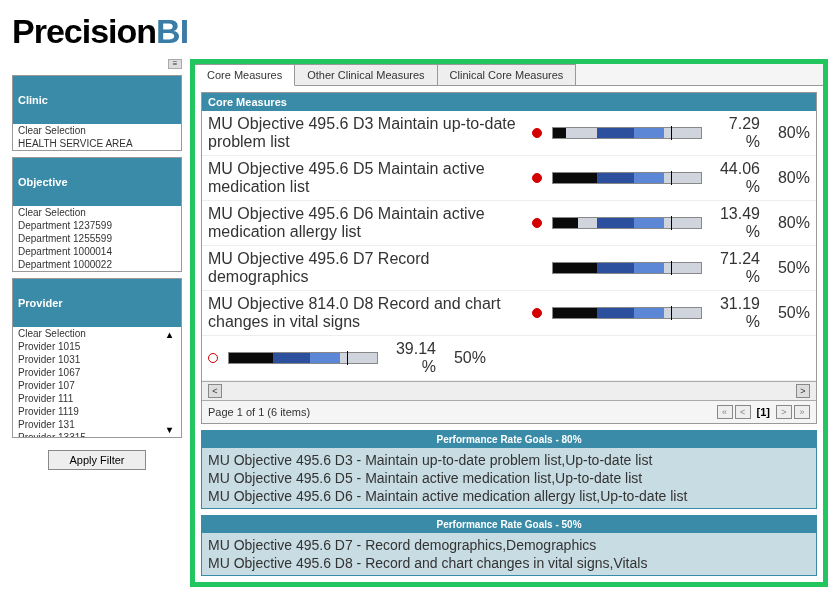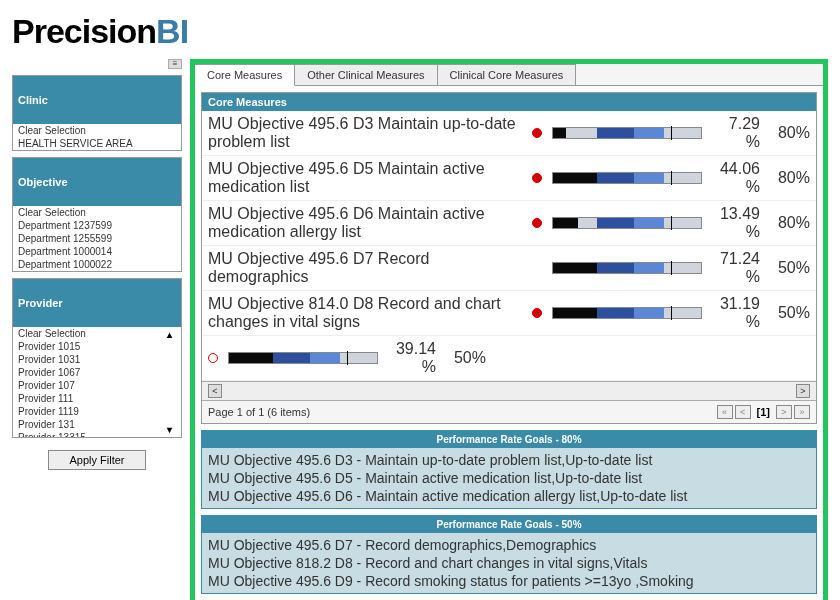--- a/index.html
+++ b/index.html
@@ -223,21 +223,20 @@
             <div class="goal-body">
               <div>MU Objective 495.6 D3 - Maintain up-to-date problem list,Up-to-date list</div>
               <div>MU Objective 495.6 D5 - Maintain active medication list,Up-to-date list</div>
               <div>MU Objective 495.6 D6 - Maintain active medication allergy list,Up-to-date list</div>
             </div>
           </div>
           <div class="goal-box">
             <div class="goal-head">Performance Rate Goals - 50%</div>
             <div class="goal-body">
               <div>MU Objective 495.6 D7 - Record demographics,Demographics</div>
-              <div>MU Objective 818.2 D8 - Record and chart changes in vital signs,Vitals</div>
-              <div>MU Objective 495.6 D9 - Record smoking status for patients &gt;=13yo ,Smoking</div>
+              <div>MU Objective 495.6 D8 - Record and chart changes in vital signs,Vitals</div>
             </div>
           </div>
         </div>
       </div>
     </div>
   </div>
 </div>
 
 </body></html>

